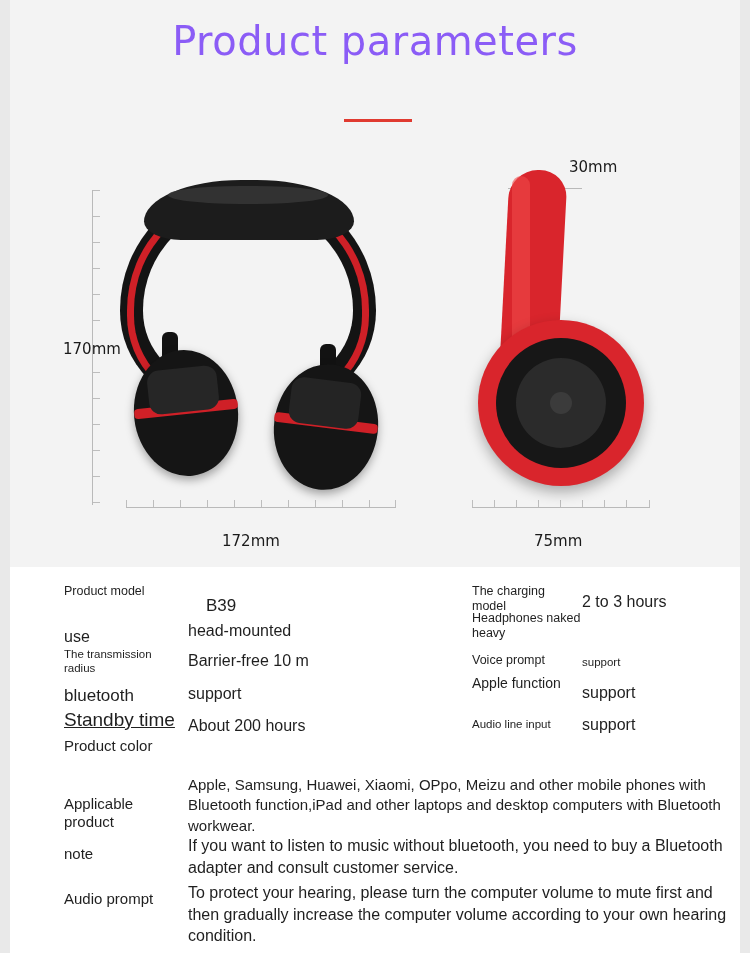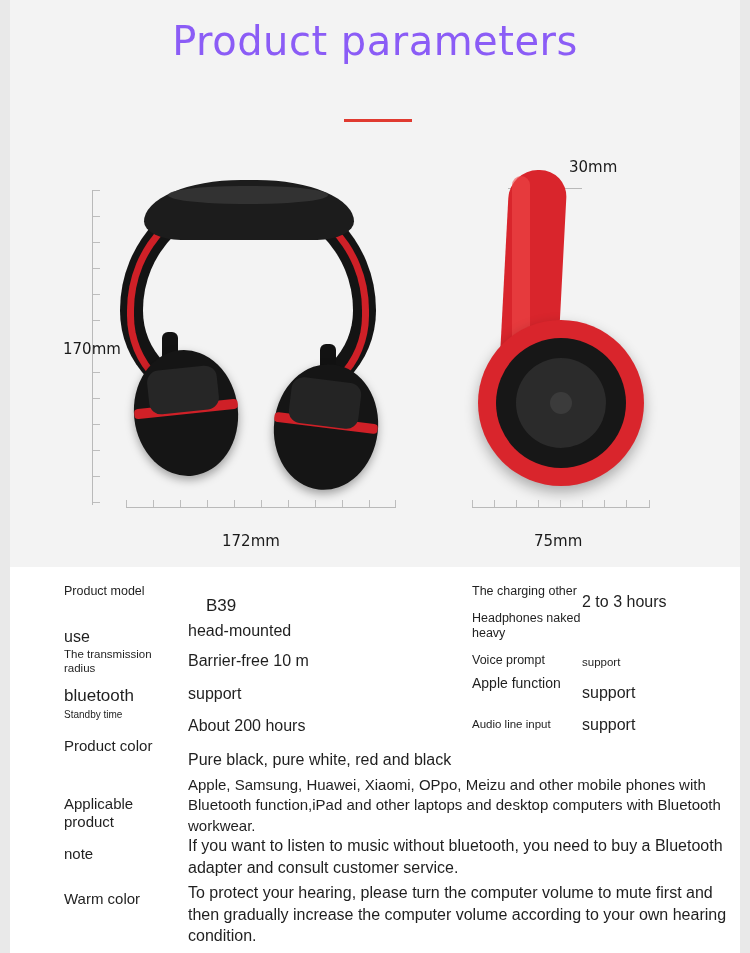--- a/index.html
+++ b/index.html
@@ -376,48 +376,47 @@
     <div class="dim-label label-170">170mm</div>
     <div class="dim-label label-172">172mm</div>
     <div class="dim-label label-30">30mm</div>
     <div class="dim-label label-75">75mm</div>
   </div>
 
   <div class="specs">
 
     <div class="k col-l-k fs13" style="top:17px;">Product model</div>
     <div class="v col-l-v fs17" style="top:28px;margin-left:18px;">B39</div>
-    <div class="k col-r-k fs13" style="top:17px;">The charging other</div>
+    <div class="k col-r-k fs13" style="top:17px;">The charging model</div>
     <div class="v col-r-v fs16" style="top:25px;">2 to 3 hours</div>
 
     <div class="k col-l-k fs16" style="top:61px;">use</div>
     <div class="v col-l-v fs16" style="top:54px;">head-mounted</div>
     <div class="k col-r-k fs13" style="top:44px;">Headphones naked heavy</div>
 
     <div class="k col-l-k fs12" style="top:81px;">The transmission radius</div>
     <div class="v col-l-v fs16" style="top:84px;">Barrier-free 10 m</div>
     <div class="k col-r-k fs13" style="top:86px;">Voice prompt</div>
     <div class="v col-r-v fs12" style="top:88px;">support</div>
 
     <div class="k col-l-k fs17" style="top:119px;">bluetooth</div>
     <div class="v col-l-v fs16" style="top:117px;">support</div>
     <div class="k col-r-k fs14" style="font-size:14px; top:108px;">Apple function</div>
     <div class="v col-r-v fs16" style="top:116px;">support</div>
 
-    <div class="k col-l-k fs14" style="font-size:10px; top:142px;">Standby time</div>
+    <div class="k col-l-k fs14" style="font-size:19px; top:142px;text-decoration:underline;">Standby time</div>
     <div class="v col-l-v fs16" style="top:149px;">About 200 hours</div>
     <div class="k col-r-k fs12" style="top:151px;">Audio line input</div>
     <div class="v col-r-v fs16" style="top:148px;">support</div>
 
     <div class="k col-l-k fs15" style="top:170px;">Product color</div>
-    <div class="v wide-v fs16" style="top:183px;">Pure black, pure white, red and black</div>
 
     <div class="k col-l-k fs15" style="top:228px;">Applicable product</div>
     <div class="v wide-v fs15" style="top:208px; line-height:1.35;">Apple, Samsung, Huawei, Xiaomi, OPpo, Meizu and other mobile phones with Bluetooth function,iPad and other laptops and desktop computers with Bluetooth workwear.</div>
 
     <div class="k col-l-k fs15" style="top:278px;">note</div>
     <div class="v wide-v fs16" style="top:268px; line-height:1.35;">If you want to listen to music without bluetooth, you need to buy a Bluetooth adapter and consult customer service.</div>
 
-    <div class="k col-l-k fs15" style="top:323px;">Warm color</div>
+    <div class="k col-l-k fs15" style="top:323px;">Audio prompt</div>
     <div class="v wide-v fs16" style="top:315px; line-height:1.35;">To protect your hearing, please turn the computer volume to mute first and then gradually increase the computer volume according to your own hearing condition.</div>
 
   </div>
 </div>
 
 </body></html>

